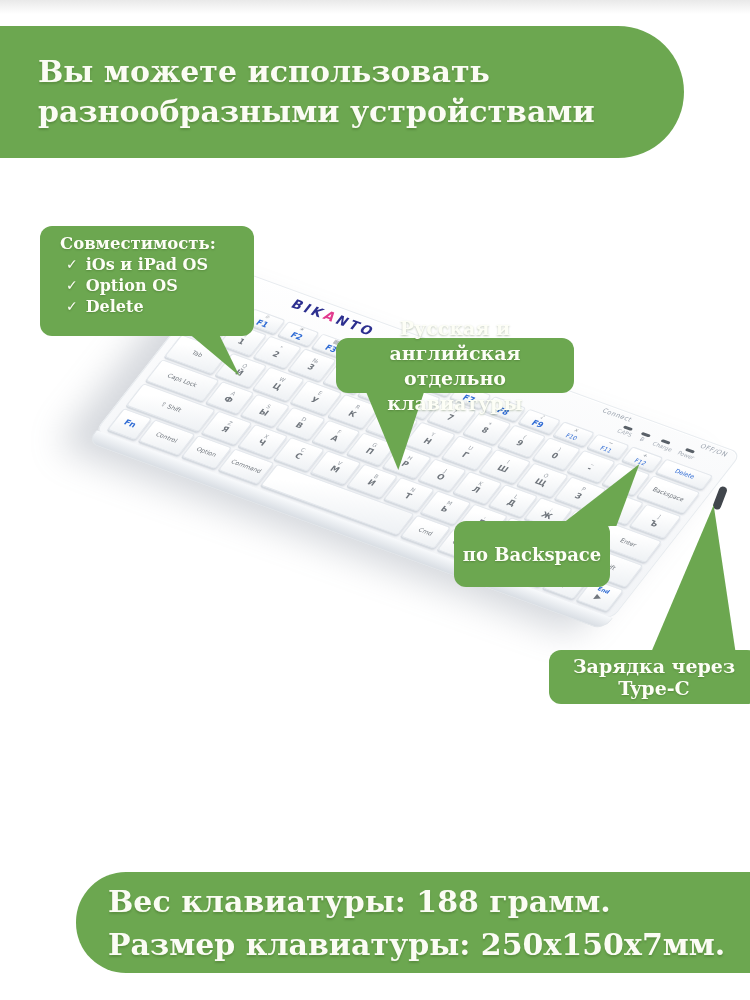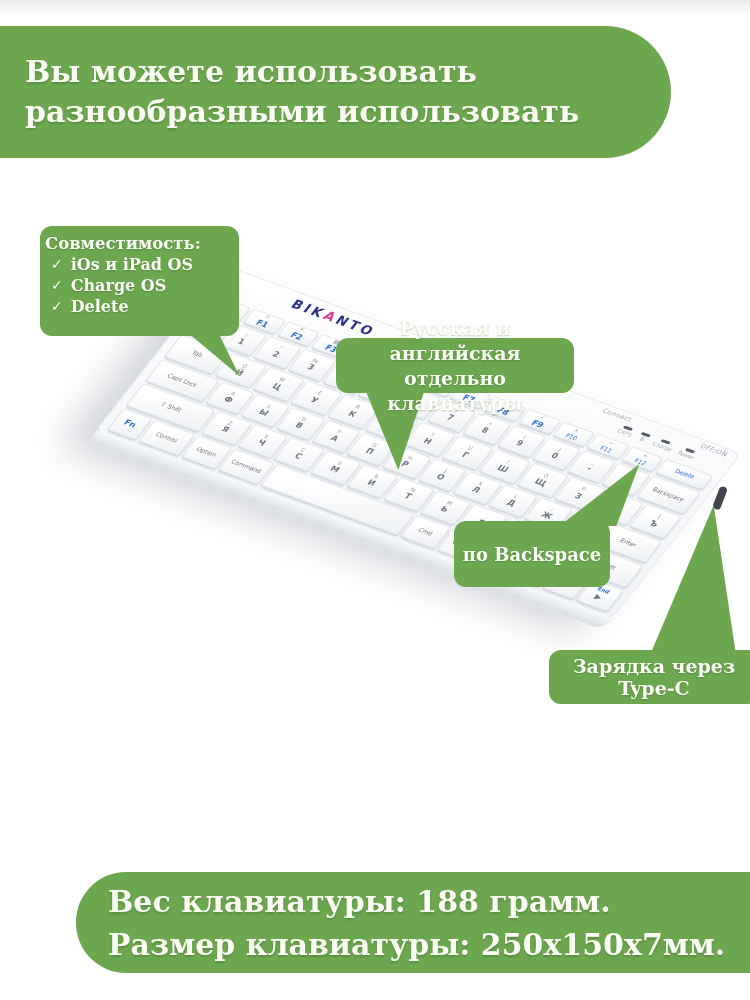--- a/index.html
+++ b/index.html
@@ -6,29 +6,29 @@
   .page{position:relative;width:750px;height:1000px;background:#ffffff;overflow:hidden;
         font-family:"DejaVu Serif", serif;}
   .top-strip{position:absolute;left:0;top:0;width:750px;height:14px;
         background:linear-gradient(#e9e9e9,#ffffff);}
 
   
   .banner{position:absolute;background:#6CA750;color:#fbfcf4;font-weight:700;
           display:flex;flex-direction:column;justify-content:center;
           text-shadow:0 2px 2px rgba(40,70,20,.25);}
   .banner.top{left:0;top:26px;width:646px;height:132px;border-radius:0 66px 66px 0;
-          padding-left:25px;font-size:30px;line-height:40px;}
+          padding-left:38px;font-size:30px;line-height:40px;}
   .banner.bottom{left:76px;top:872px;width:674px;height:101px;border-radius:50px 0 0 50px;
           padding-left:32px;font-size:30px;line-height:43px;}
 
   
   .callout{position:absolute;background:#6CA750;color:#fdfef6;font-weight:700;
            border-radius:12px;z-index:6;text-shadow:0 1px 2px rgba(40,70,20,.3);}
   .callout .ln{display:block;text-align:center;}
-  .co-compat{left:40px;top:226px;width:186px;height:97px;padding:7px 8px 6px 5px;
+  .co-compat{left:40px;top:226px;width:186px;height:97px;padding:7px 8px 6px 20px;
              font-size:16px;line-height:21px;}
   .co-compat .title{display:block;font-size:16.5px;}
   .co-compat .item{display:flex;gap:8px;padding-left:6px;}
   .co-compat .chk{font-family:"DejaVu Sans",sans-serif;font-weight:400;font-size:14px;}
   .co-layout{left:336px;top:338px;width:238px;height:55px;display:flex;flex-direction:column;
              justify-content:center;font-size:19px;line-height:25px;}
   .co-bt{left:454px;top:521px;width:156px;height:66px;display:flex;flex-direction:column;
              justify-content:center;font-size:18px;line-height:25px;}
   .co-typec{left:549px;top:650px;width:210px;height:54px;display:flex;flex-direction:column;
              justify-content:center;font-size:19px;}
@@ -79,21 +79,21 @@
 </style>
 </head>
 <body>
 
 <div class="page">
 
   <div class="top-strip"></div>
 
   <div class="banner top">
     <span>Вы можете использовать</span>
-    <span>разнообразными использовать</span>
+    <span>разнообразными устройствами</span>
   </div>
 
   <div class="kb">
     <div class="kb-logo">
       <span>BIK</span><span class="accent">A</span><span>NTO</span>
     </div>
     <div class="inds">
       <div class="inds-top">
         <span>Connect</span>
         <span>OFF/ON</span>
@@ -432,21 +432,21 @@
   <div class="tail tail4"></div>
 
   <div class="callout co-compat">
     <span class="title">Совместимость:</span>
     <span class="item">
       <span class="chk">✓</span>
       <span>iOs и iPad OS</span>
     </span>
     <span class="item">
       <span class="chk">✓</span>
-      <span>Charge OS</span>
+      <span>Option OS</span>
     </span>
     <span class="item">
       <span class="chk">✓</span>
       <span>Delete</span>
     </span>
   </div>
 
   <div class="callout co-layout">
     <span class="ln">Русская и английская</span>
     <span class="ln">отдельно клавиатуры</span>

